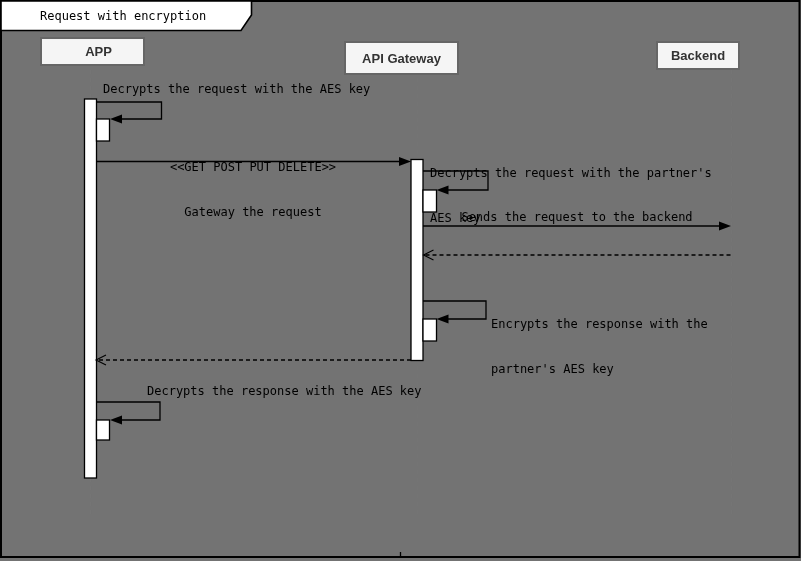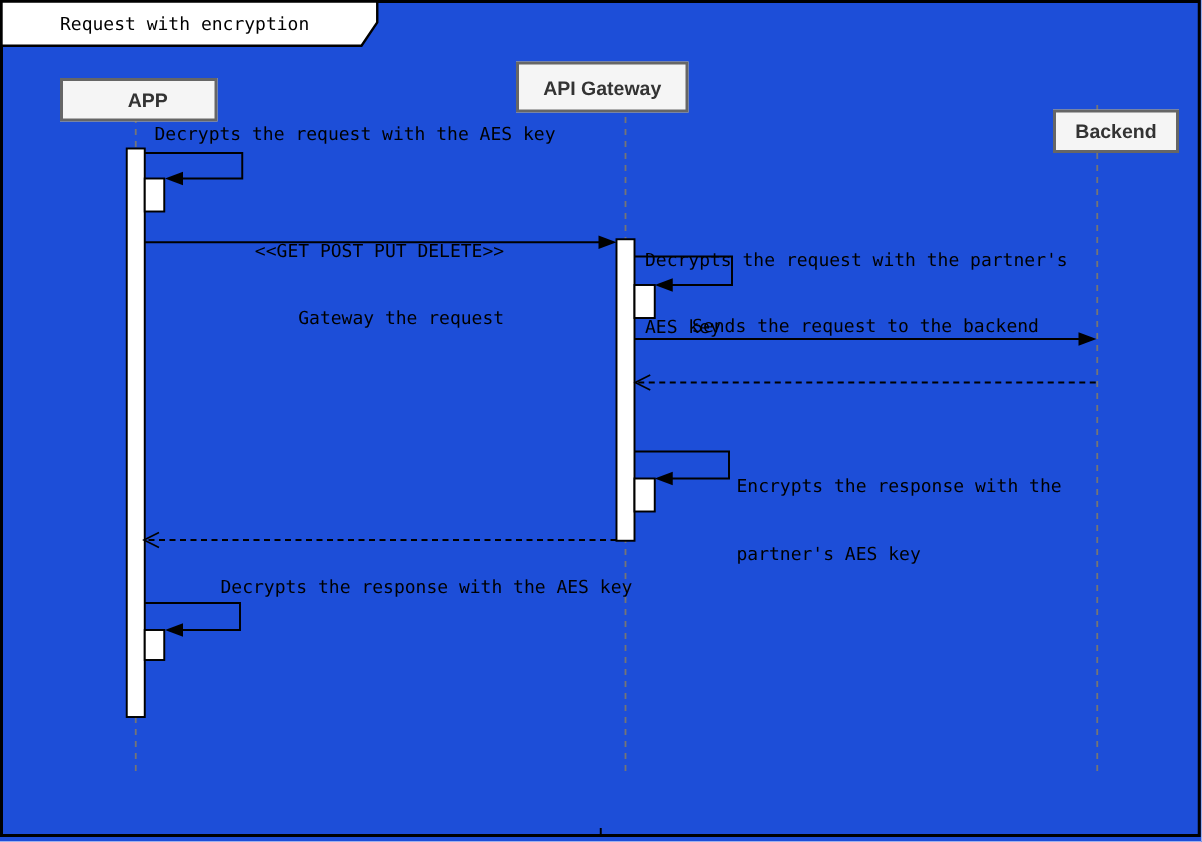--- a/index.html
+++ b/index.html
@@ -1,49 +1,49 @@
 <!DOCTYPE html>
 <html><head>
 <meta charset="utf-8">
 <style>
   html,body{margin:0;padding:0;background:#fff;}
   #stage{
     position:relative;
     width:801px;height:561px;
-    background:#1d4ed8;
+    background:#737373;
     overflow:hidden;
     font-family:"DejaVu Sans Mono", monospace;
   }
   #diagram-svg{position:absolute;left:0;top:0;z-index:1;}
   .txt{
     position:absolute;
     z-index:2;
     font-family:"DejaVu Sans Mono", monospace;
     font-size:12px;
     line-height:15px;
     color:#000;
     white-space:pre;
   }
   .txt span{display:block;}
-  .centered{transform:translateX(-50%);text-align:right;}
+  .centered{transform:translateX(-50%);text-align:center;}
   .participant{
     position:absolute;
     z-index:2;
     box-sizing:border-box;
     background:#f5f5f5;
     border:2px solid #666666;
     display:flex;align-items:center;justify-content:center;
     font-family:"Liberation Sans", sans-serif;
     font-weight:bold;
     font-size:13px;
     color:#333333;
   }
-  #p-app{left:40px;top:52px;width:105px;height:29px;padding-left:12px;}
+  #p-app{left:40px;top:37px;width:105px;height:29px;padding-left:12px;}
   #p-gw{left:344px;top:41px;width:115px;height:34px;}
-  #p-be{left:702px;top:41px;width:84px;height:29px;margin-top:32px;}
+  #p-be{left:656px;top:41px;width:84px;height:29px;}
   #frame-title{left:40px;top:9px;}
   #msg-encrypt-request{left:103px;top:82px;}
   #msg-perform{left:253px;top:130px;}
   #msg-decrypt-request{left:430px;top:136px;}
   #msg-send-backend{left:577px;top:210px;}
   #msg-encrypt-response{left:491px;top:287px;}
   #msg-decrypt-response{left:103px;top:384px;padding-left:44px;}
 </style>
 </head>
 <body>

